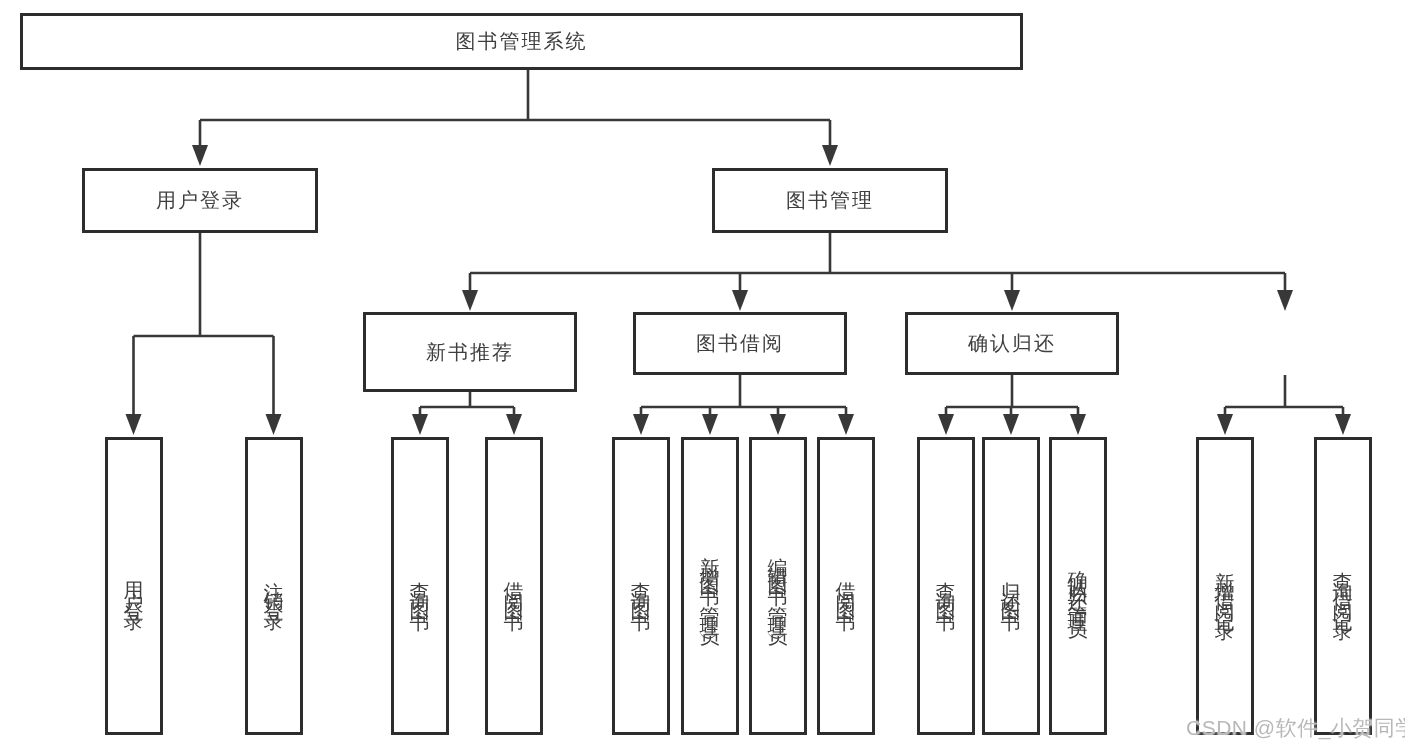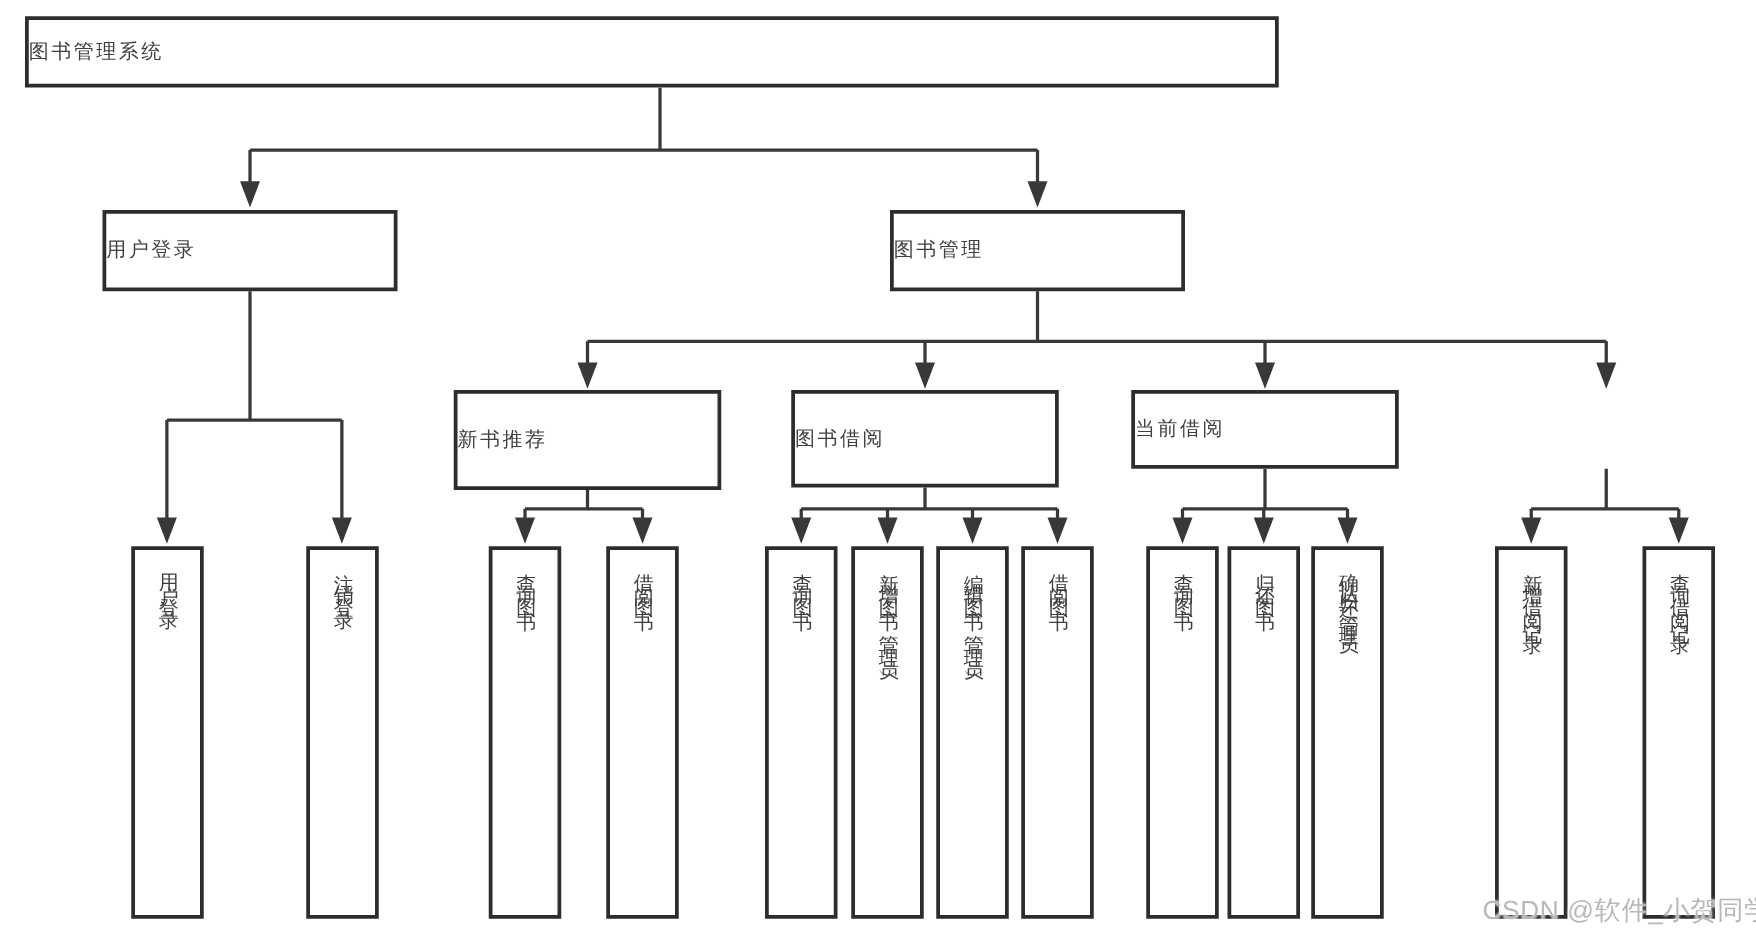--- a/index.html
+++ b/index.html
@@ -6,22 +6,22 @@
   .stage{
     position:relative;width:1405px;height:747px;background:var(--c-background,#fff);
     font-family:"Liberation Sans","DejaVu Sans",sans-serif;overflow:hidden;
   }
   .connectors{position:absolute;left:0;top:0;width:1405px;height:747px;}
   .connectors path{stroke:var(--c-line,#383838);stroke-width:2.6;fill:none;}
   .connectors polygon{fill:var(--c-line,#383838);stroke:none;}
   .node{
     position:absolute;box-sizing:border-box;background:#fff;
     border:3px solid var(--c-border,#2d2d2d);
-    display:flex;align-items:center;
-    color:var(--c-text,#3f3f3f);font-size:16px;
+    display:flex;align-items:center;justify-content:center;
+    color:var(--c-text,#3f3f3f);font-size:20px;
   }
   .hbox{letter-spacing:2px;}
   .vbox{
     writing-mode:vertical-rl;text-orientation:mixed;
     letter-spacing:10px;line-height:1;
     padding:6px 0;
   }
   .watermark{
     position:absolute;left:1186px;top:714px;width:212px;
     color:var(--c-watermark,#b8b8b8);font-size:21px;letter-spacing:0.5px;
@@ -72,25 +72,25 @@
   <div class="node hbox" style="left:82px;top:168px;width:236px;height:65px;">
     <span>用户登录</span>
   </div>
   <div class="node hbox" style="left:712px;top:168px;width:236px;height:65px;">
     <span>图书管理</span>
   </div>
 
   <div class="node hbox" style="left:363px;top:312px;width:214px;height:80px;">
     <span>新书推荐</span>
   </div>
-  <div class="node hbox" style="left:633px;top:312px;width:214px;height:78px;">
+  <div class="node hbox" style="left:633px;top:312px;width:214px;height:63px;">
     <span>图书借阅</span>
   </div>
   <div class="node hbox" style="left:905px;top:312px;width:214px;height:63px;">
-    <span>当前借阅</span>
+    <span>确认归还</span>
   </div>
 
   <div class="node vbox" style="left:105px;top:437px;width:58px;height:298px;">
     <span>用户登录</span>
   </div>
   <div class="node vbox" style="left:245px;top:437px;width:58px;height:298px;">
     <span>注销登录</span>
   </div>
 
   <div class="node vbox" style="left:391px;top:437px;width:58px;height:298px;">

